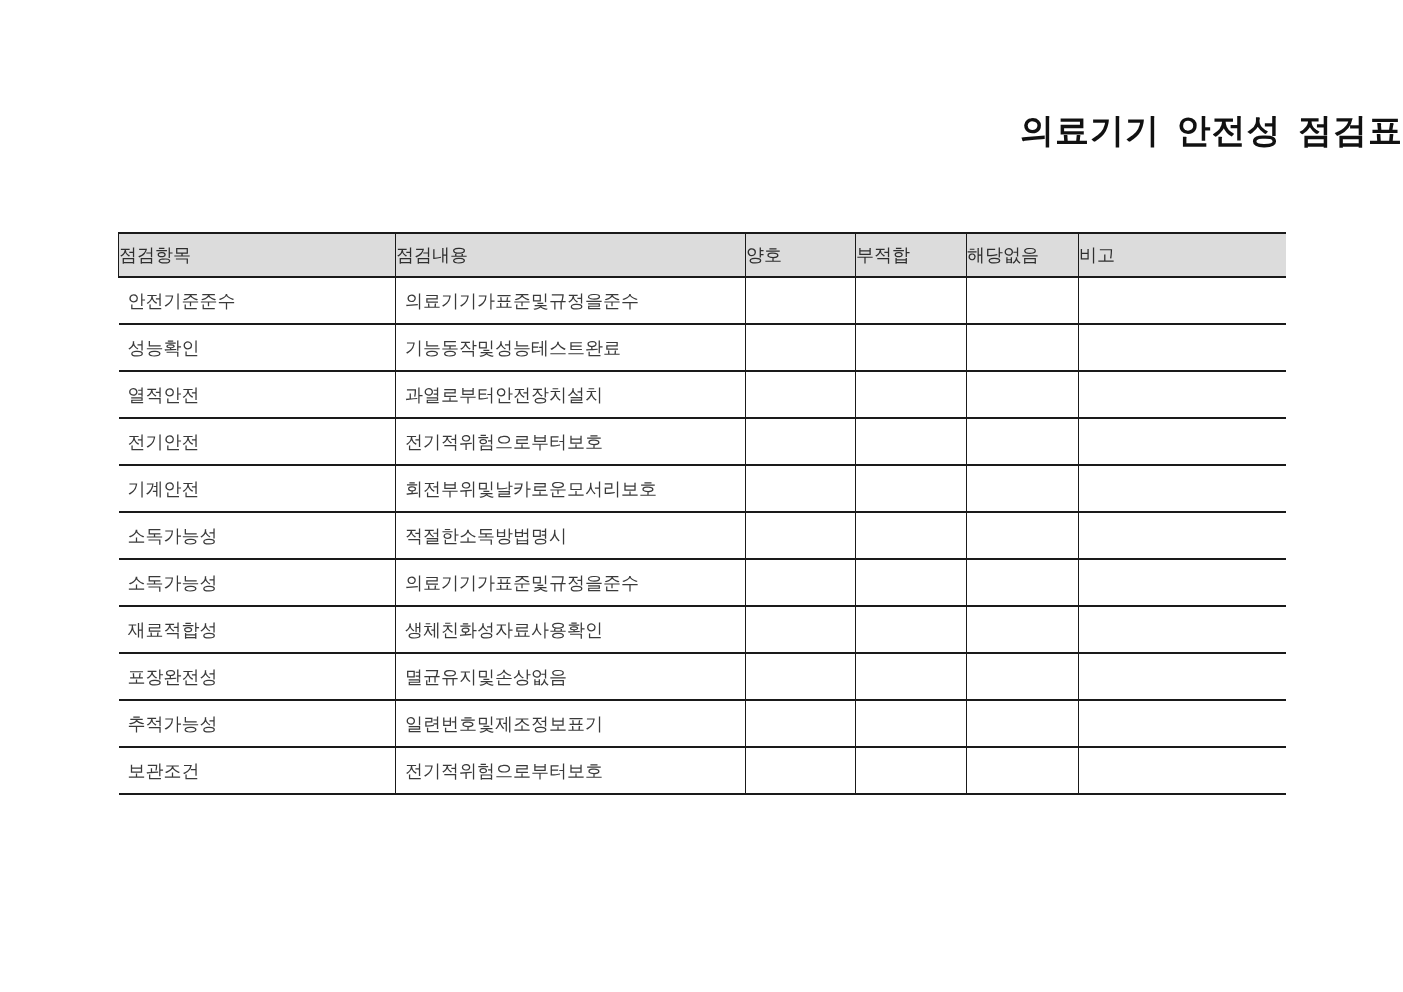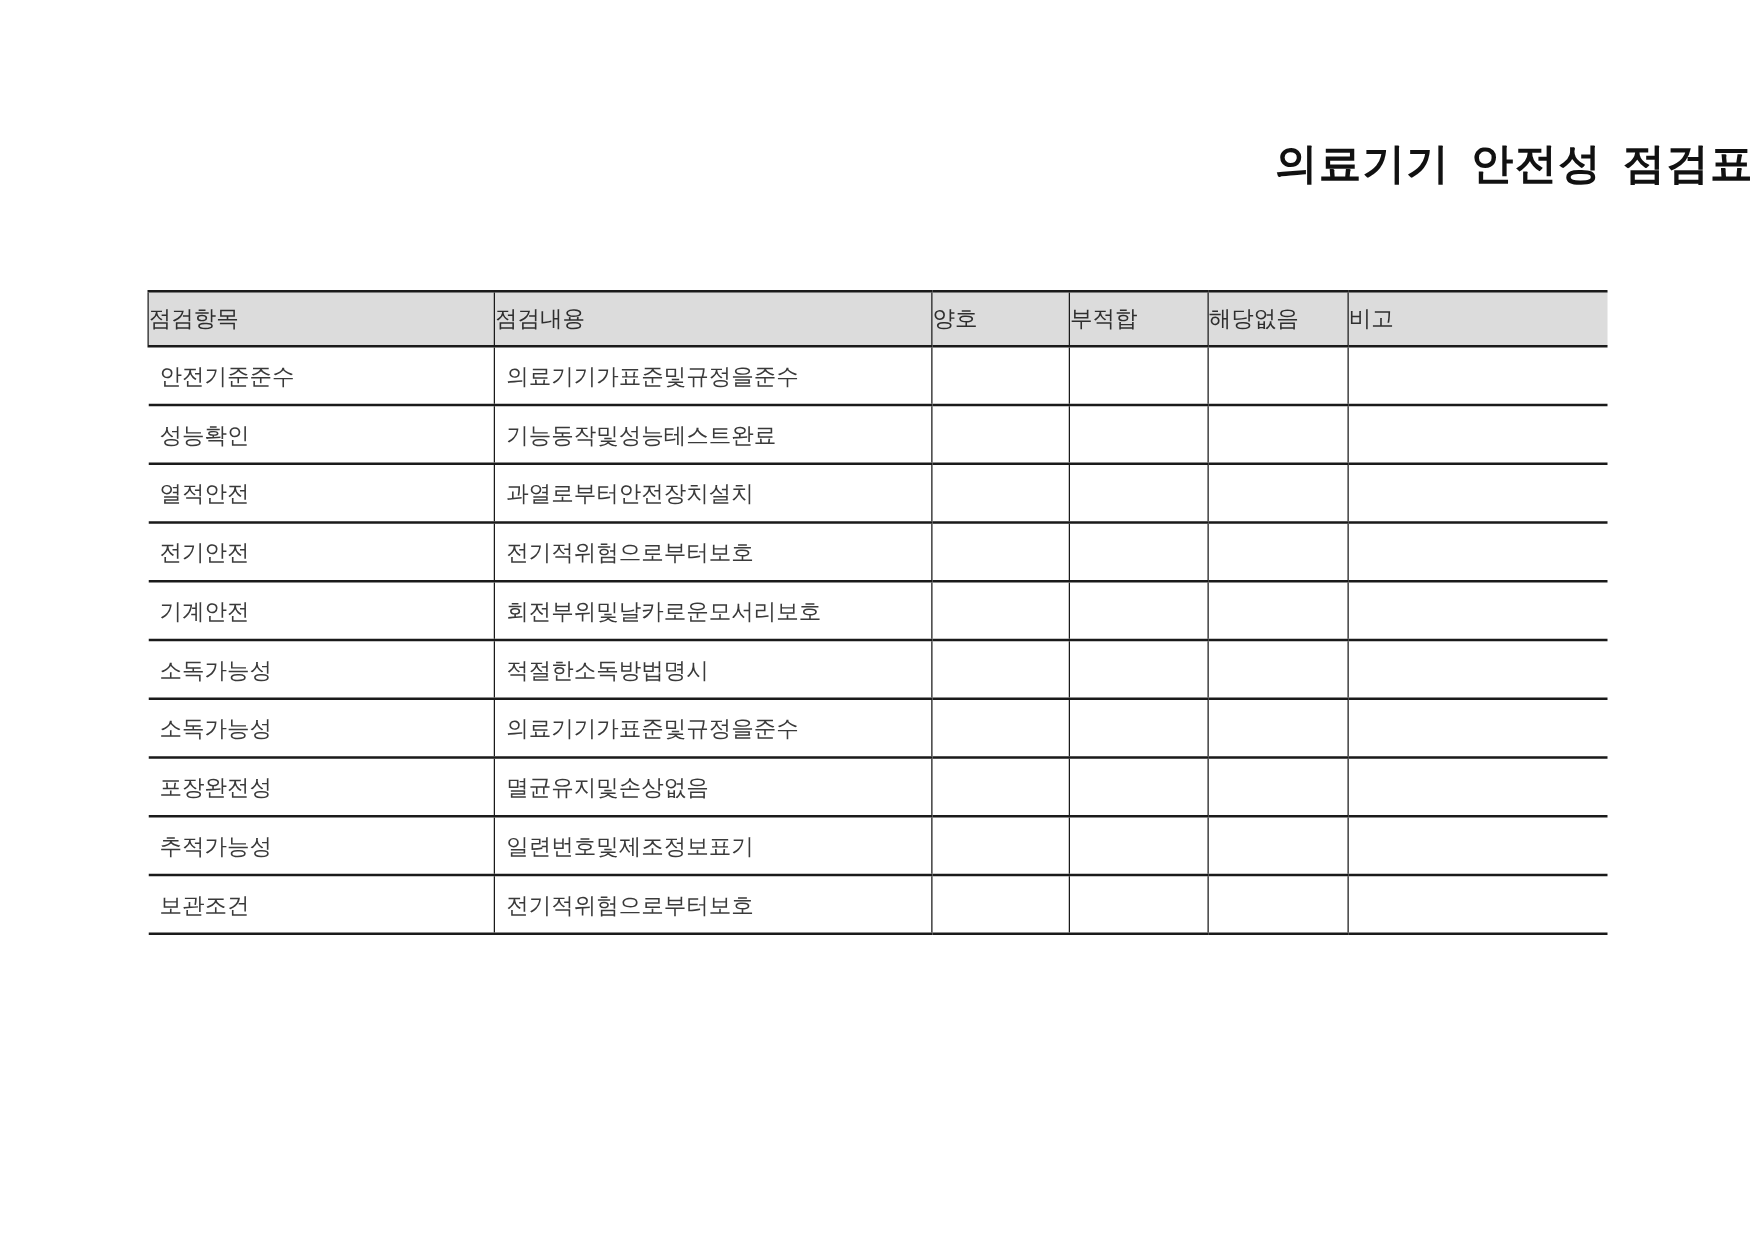--- a/index.html
+++ b/index.html
@@ -155,20 +155,28 @@
         </tr>
         <tr>
           <td class="col-item">소독가능성</td>
           <td class="col-content">의료기기가표준및규정을준수</td>
           <td class="col-check"></td>
           <td class="col-check"></td>
           <td class="col-check"></td>
           <td class="col-note"></td>
         </tr>
         <tr>
+          <td class="col-item">재료적합성</td>
+          <td class="col-content">생체친화성자료사용확인</td>
+          <td class="col-check"></td>
+          <td class="col-check"></td>
+          <td class="col-check"></td>
+          <td class="col-note"></td>
+        </tr>
+        <tr>
           <td class="col-item">포장완전성</td>
           <td class="col-content">멸균유지및손상없음</td>
           <td class="col-check"></td>
           <td class="col-check"></td>
           <td class="col-check"></td>
           <td class="col-note"></td>
         </tr>
         <tr>
           <td class="col-item">추적가능성</td>
           <td class="col-content">일련번호및제조정보표기</td>

